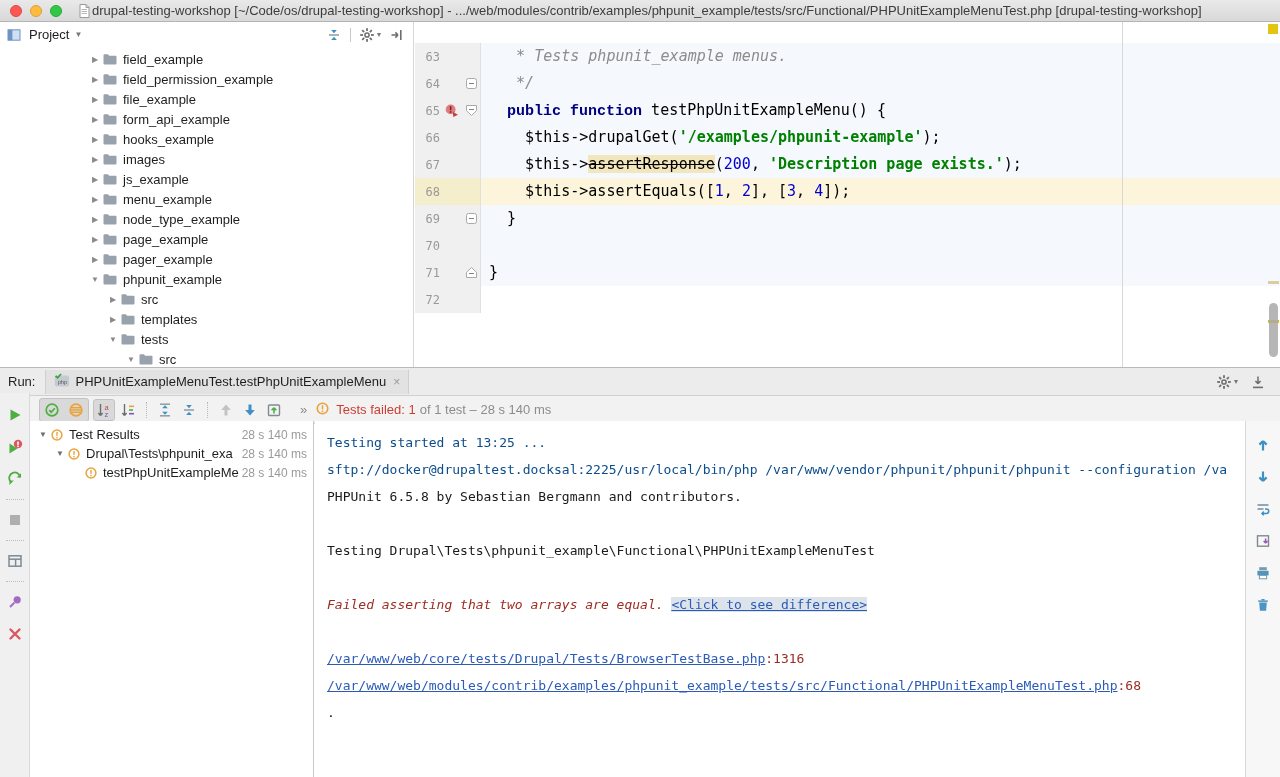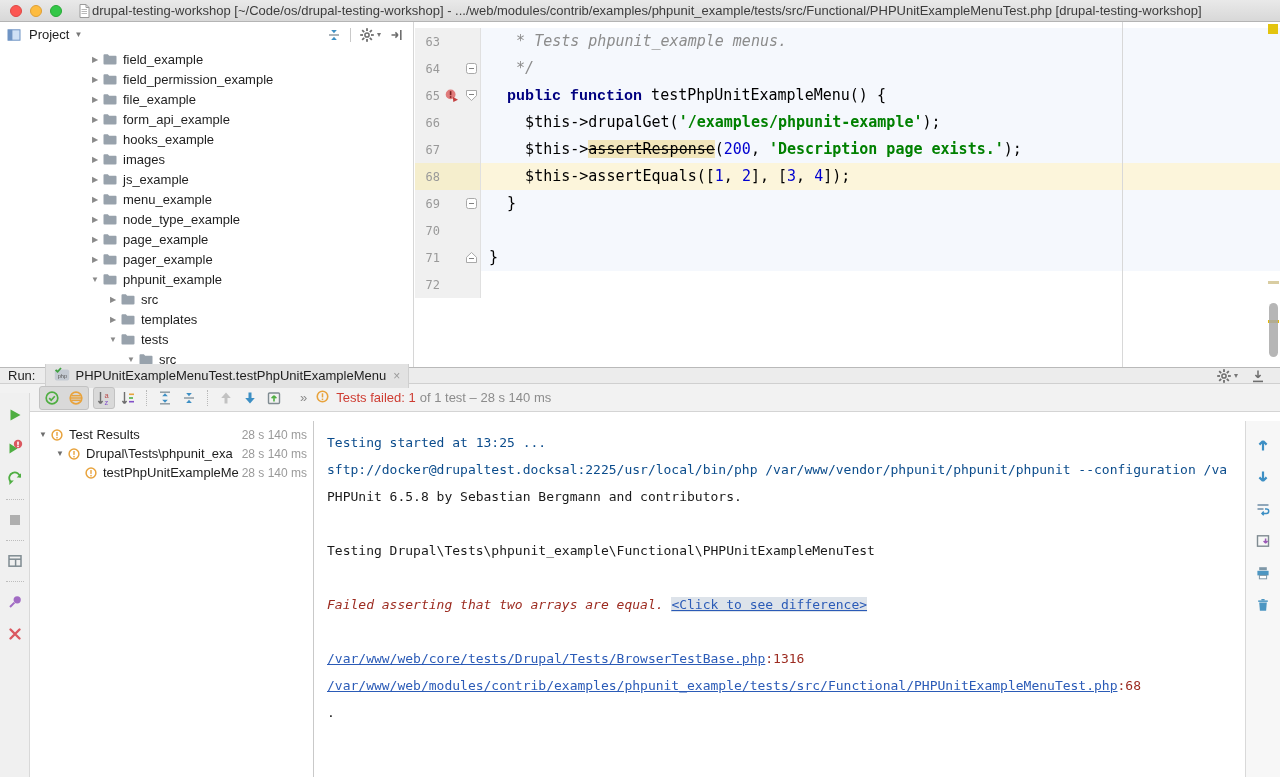--- a/index.html
+++ b/index.html
@@ -26,21 +26,21 @@
   .proj-spacer { flex:1; }
   .hicon { width:20px; height:20px; display:flex; align-items:center; justify-content:center; }
   .vsep { width:1px; height:14px; background:#c9c9c9; margin:0 4px; }
   .tree { padding-top:2px; }
   .tree-row { height:20px; display:flex; align-items:center; font-size:13px; color:#1e1e1e; white-space:nowrap; }
   .tw { width:14px; display:inline-flex; justify-content:center; font-size:8px; color:#8a8a8a; flex:none; }
   .tree-row svg.folder { width:16px; height:16px; margin-right:5px; flex:none; }
 
   
   .editor { position:absolute; top:22px; left:415px; width:865px; height:345px; background:#fff; overflow:hidden; }
-  .ed-lines { padding-top:6px; position:relative; }
+  .ed-lines { padding-top:21px; position:relative; }
   .ed-row { height:27px; display:flex; align-items:center;
     font-family:"DejaVu Sans Mono", monospace; font-size:15px; }
   .ed-row .gutter { width:66px; height:27px; flex:none; display:flex; align-items:center;
     background:#f0f0f0; border-right:1px solid #e0e0e0; }
   .g-num { width:25px; text-align:right; font-size:12px; color:#999; flex:none; }
   .g-ic  { width:23px; display:flex; justify-content:center; flex:none; }
   .g-fold{ width:16px; display:flex; justify-content:center; flex:none; }
   .ed-row .code { flex:1; height:27px; line-height:27px; padding-left:8px; white-space:pre; background:#f5f8fd; }
   .ed-row.plain-bg .code { background:#fff; }
   .ed-row.caret .code { background:#fcf5db; }
@@ -54,21 +54,21 @@
   .margin-guide { position:absolute; top:0; bottom:0; left:707px; width:1px; background:#d8d8d8; pointer-events:none; }
   .ed-scroll { position:absolute; top:0; right:0; width:15px; bottom:0; }
   .mark { position:absolute; right:2px; }
   .mark.sq   { top:2px;  width:10px; height:10px; background:#e3c40f; }
   .mark.tick1{ top:259px; width:11px; height:3px; background:#d9cda2; right:1px; }
   .mark.tick2{ top:298px; width:11px; height:3px; background:#e3bb0e; right:1px; }
   .thumb { position:absolute; right:2px; top:281px; width:9px; height:54px; background:#a9a9a9; border-radius:5px; opacity:.85; }
 
   
   .runpanel { position:absolute; top:367px; left:0; right:0; bottom:0; border-top:1px solid #b9b9b9; background:#fff; }
-  .run-tabbar { height:16px; background:#ececec; border-bottom:1px solid #d0d0d0; display:flex; align-items:center; }
+  .run-tabbar { height:28px; background:#ececec; border-bottom:1px solid #d0d0d0; display:flex; align-items:center; }
   .run-label { font-size:13px; color:#1e1e1e; margin-left:8px; }
   .run-tab { margin-left:10px; height:24px; display:flex; align-items:center; padding:0 8px;
     background:#e2e2e2; border-left:1px solid #cfcfcf; border-right:1px solid #cfcfcf; }
   .run-tab svg { width:16px; height:16px; }
   .run-tab-label { font-size:13px; color:#1e1e1e; margin-left:5px; }
   .tab-close { color:#9a9a9a; font-size:12px; margin-left:7px; }
   .tabbar-spacer { flex:1; }
   .run-toolbar { height:28px; background:#f2f2f2; border-bottom:1px solid #d4d4d4;
     display:flex; align-items:center; padding-left:36px; }
   .tbtn { width:22px; height:22px; display:flex; align-items:center; justify-content:center; border-radius:3px; margin:0 1px; }

